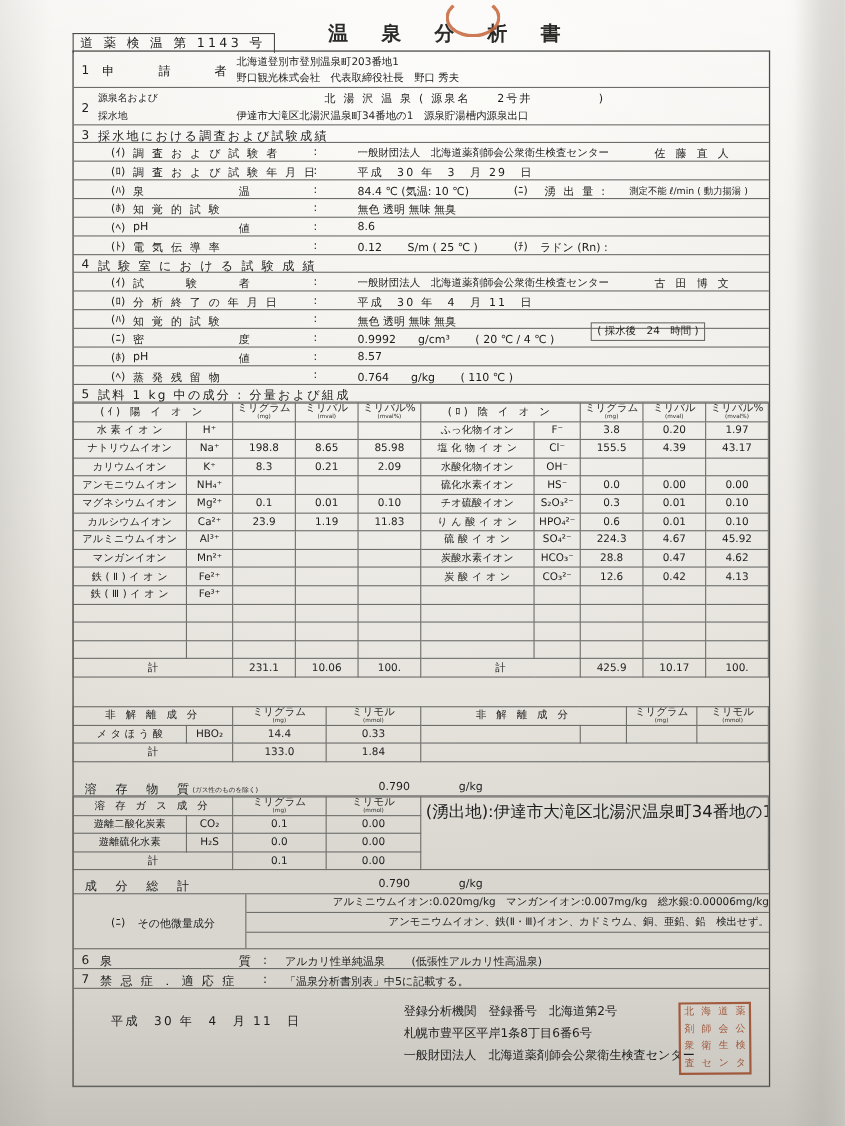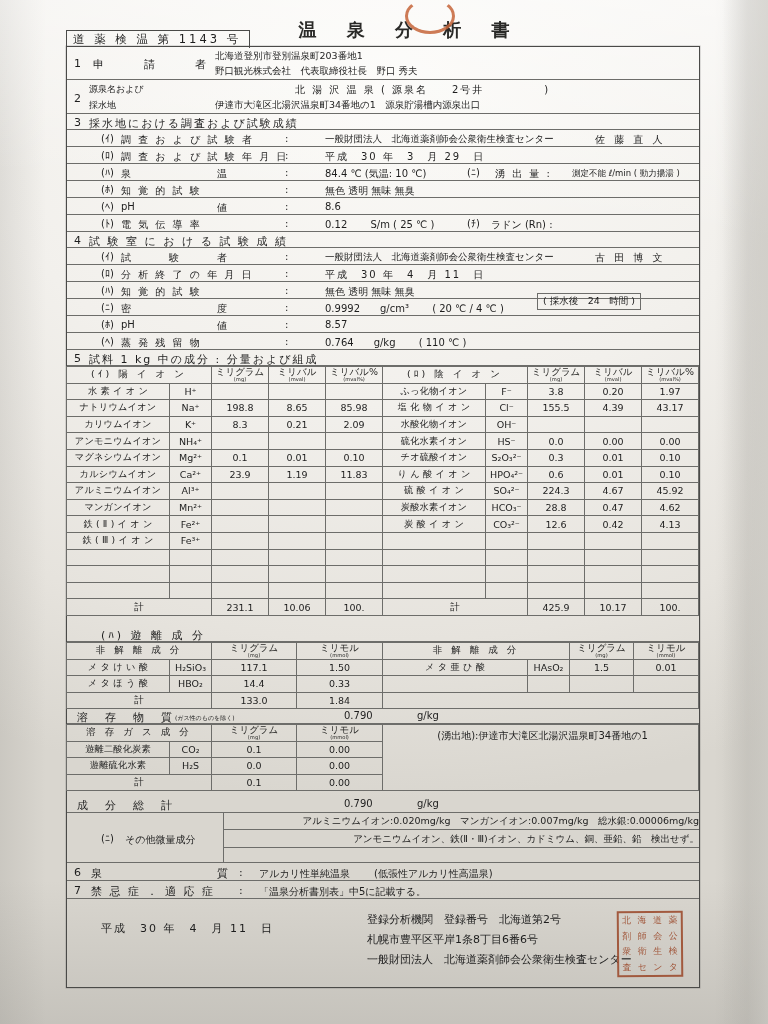--- a/index.html
+++ b/index.html
@@ -438,23 +438,20 @@
             <td>10.06</td>
             <td>100.</td>
             <td colspan="2">計</td>
             <td>425.9</td>
             <td>10.17</td>
             <td>100.</td>
           </tr>
         </tfoot>
       </table>
 
-      <div class="row" style="top:579px;height:16px;">
-        <span class="cellL f11 sp3" style="left:34px;top:2px;">(ﾊ) 遊 離 成 分</span>
-      </div>
 
       <table class="ion-table" style="position:absolute;top:595px;left:-1px;width:632px;">
         <colgroup>
           <col style="width:103px">
             <col style="width:42px">
             <col style="width:85px">
             <col style="width:86px">
           <col style="width:145px">
             <col style="width:42px">
             <col style="width:64px">
@@ -467,30 +464,20 @@
               <span>ミリグラム</span><b>(mg)</b></td>
             <td class="unit">
               <span>ミリモル</span><b>(mmol)</b></td>
             <td colspan="2" class="hdr">非 解 離 成 分</td>
             <td class="unit">
               <span>ミリグラム</span><b>(mg)</b></td>
             <td class="unit">
               <span>ミリモル</span><b>(mmol)</b></td>
           </tr>
           <tr>
-            <td class="name">メ タ け い 酸</td>
-            <td class="sym">H₂SiO₃</td>
-            <td>117.1</td>
-            <td>1.50</td>
-            <td class="name">メ タ 亜 ひ 酸</td>
-            <td class="sym">HAsO₂</td>
-            <td>1.5</td>
-            <td>0.01</td>
-          </tr>
-          <tr>
             <td class="name">メ タ ほ う 酸</td>
             <td class="sym">HBO₂</td>
             <td>14.4</td>
             <td>0.33</td>
             <td class="name"></td>
             <td class="sym"></td>
             <td></td>
             <td></td>
           </tr>
           <tr>
@@ -517,21 +504,21 @@
             <col style="width:86px">
             <col style="width:316px">
         </colgroup>
         <tbody>
           <tr>
             <td colspan="2" class="hdr">溶 存 ガ ス 成 分</td>
             <td class="unit">
               <span>ミリグラム</span><b>(mg)</b></td>
             <td class="unit">
               <span>ミリモル</span><b>(mmol)</b></td>
-            <td rowspan="4" class="left" style="vertical-align:top;padding-top:4px !important;font-size:10px;">(湧出地):伊達市大滝区北湯沢温泉町34番地の1</td>
+            <td rowspan="4" class="left" style="vertical-align:top;padding-top:4px !important;font-size:15px;">(湧出地):伊達市大滝区北湯沢温泉町34番地の1</td>
           </tr>
           <tr>
             <td class="name">遊離二酸化炭素</td>
             <td class="sym">CO₂</td>
             <td>0.1</td>
             <td>0.00</td>
           </tr>
           <tr>
             <td class="name">遊離硫化水素</td>
             <td class="sym">H₂S</td>

